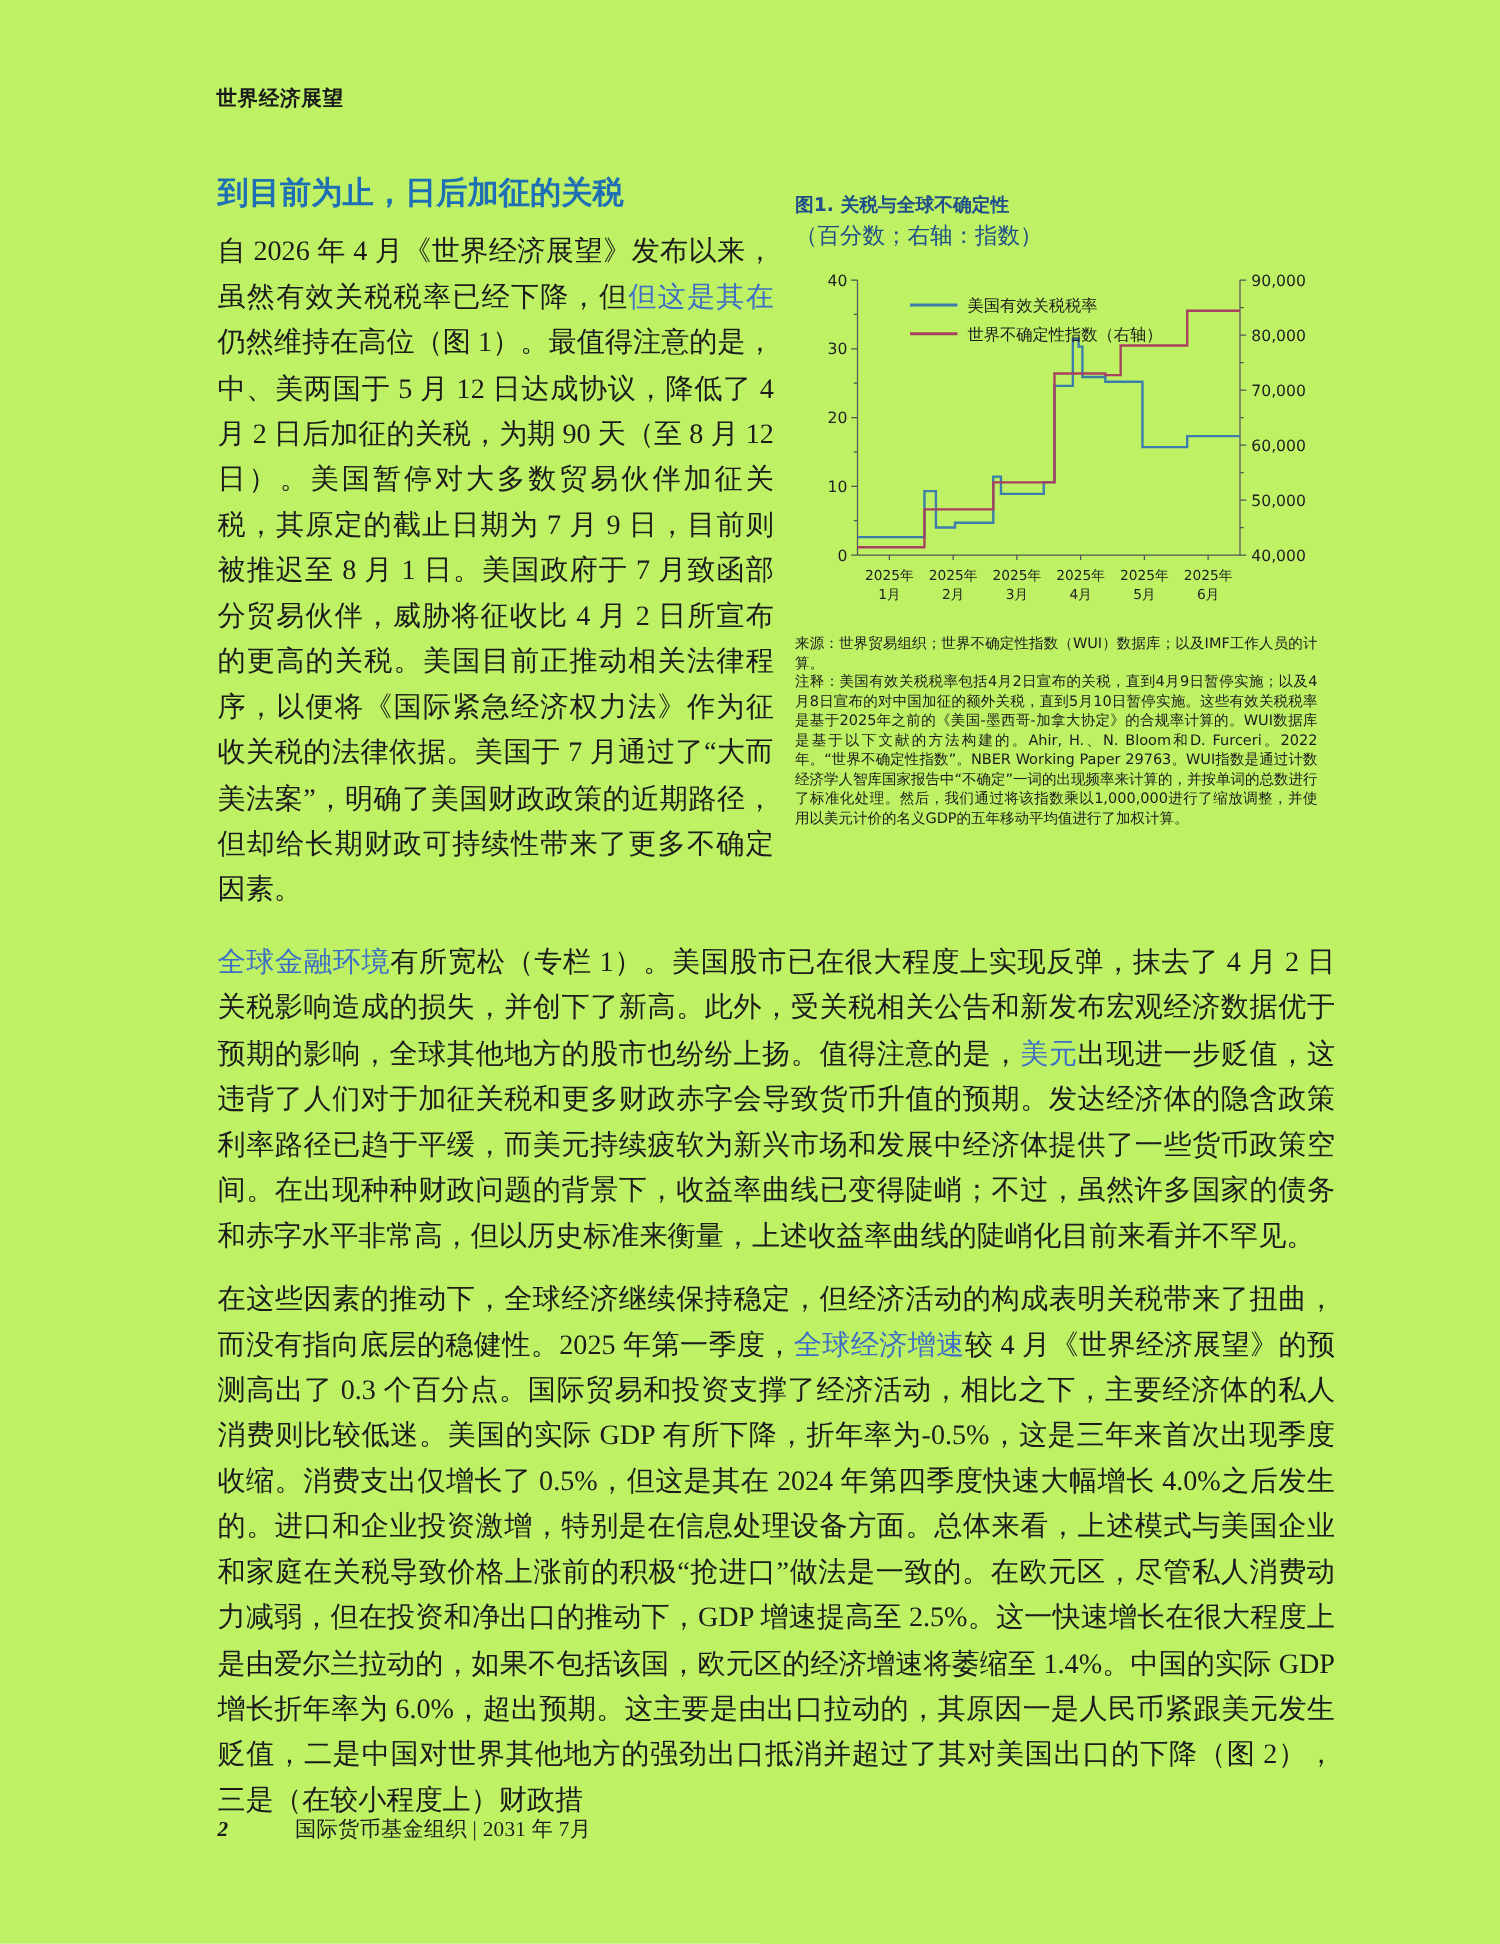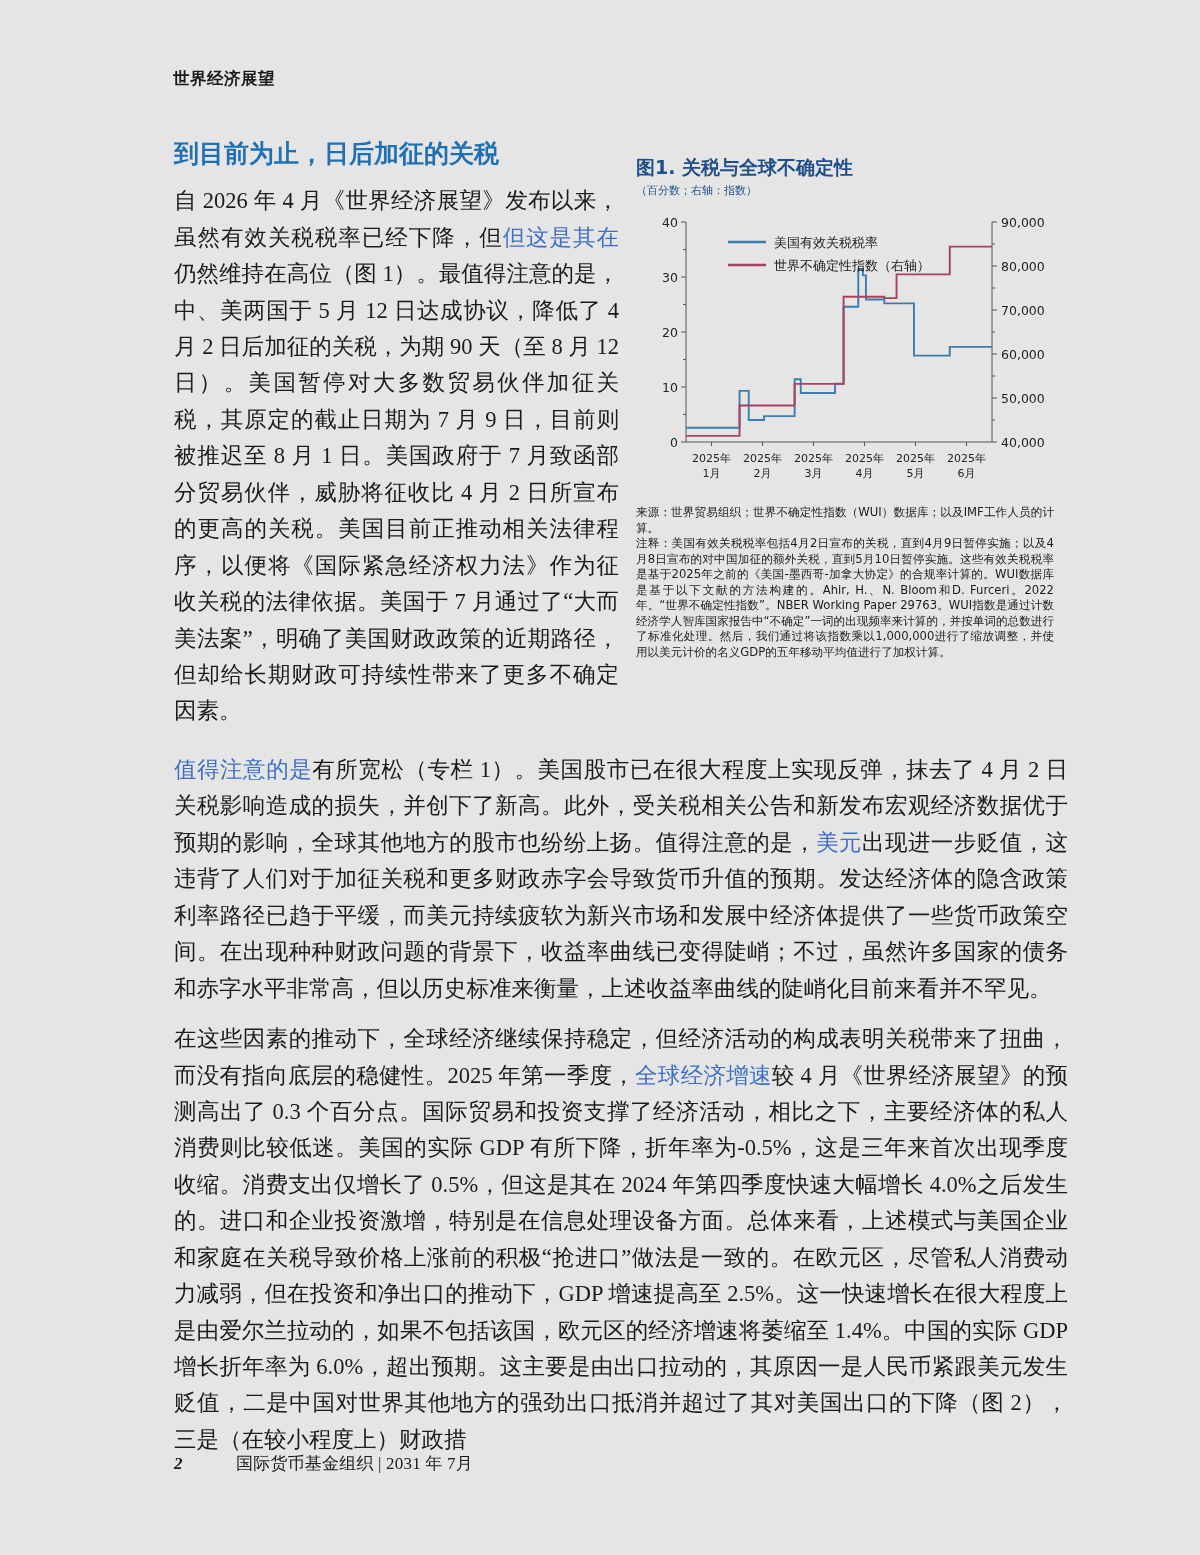--- a/index.html
+++ b/index.html
@@ -5,21 +5,21 @@
   html,body{margin:0;padding:0;background:#ffffff;}
   body{
     width:1200px;height:1555px;
     font-family:"Liberation Serif", serif;
     color:#111;
     position:relative;
     overflow:hidden;
   }
   .page{
     position:absolute; left:0; top:0; width:1200px; height:1555px;
-    background:#e5e5e5;
+    background:#bef264;
   }
   
   .runhead{
     position:absolute; left:173px; top:68px;
     font-family:"DejaVu Sans", sans-serif;
     font-weight:bold; font-size:16.5px; letter-spacing:.5px; color:#1a1a1a;
   }
   
   .leftcol{
     position:absolute; left:174px; top:138px; width:445px;
@@ -39,25 +39,25 @@
     color:#1b1b1b;
     font-family:"Liberation Serif", serif;
   }
   .lnk{color:#3f6fc4;}
   
   .figure{
     position:absolute; left:636px; top:155px; width:420px;
   }
   .fig-title{
     font-family:"DejaVu Sans", sans-serif;
-    font-weight:bold; font-size:19px; color:#1f4e88; margin:0 0 2px 0;
+    font-weight:bold; font-size:15px; color:#1f4e88; margin:0 0 2px 0;
   }
   .fig-sub{
     font-family:"DejaVu Sans", sans-serif;
-    font-size:11px; color:#1f4e88; margin:0 0 6px 0;
+    font-size:18px; color:#1f4e88; margin:0 0 6px 0;
   }
   .chart-wrap{position:relative;width:420px;height:300px;}
   svg.chart{display:block;}
   .fig-notes{
     margin-top:6px;
     width:418px;
     font-family:"DejaVu Sans", sans-serif;
     font-size:11.6px;
     line-height:1.34;
     color:#1b1b1b;
@@ -170,21 +170,21 @@
         </svg>
     </div>
 
     <div class="fig-notes notes-block">
       <p>来源：世界贸易组织；世界不确定性指数（WUI）数据库；以及IMF工作人员的计算。</p>
       <p>注释：美国有效关税税率包括4月2日宣布的关税，直到4月9日暂停实施；以及4月8日宣布的对中国加征的额外关税，直到5月10日暂停实施。这些有效关税税率是基于2025年之前的《美国-墨西哥-加拿大协定》的合规率计算的。WUI数据库是基于以下文献的方法构建的。Ahir, H.、N. Bloom和D. Furceri。2022年。“世界不确定性指数”。NBER Working Paper 29763。WUI指数是通过计数经济学人智库国家报告中“不确定”一词的出现频率来计算的，并按单词的总数进行了标准化处理。然后，我们通过将该指数乘以1,000,000进行了缩放调整，并使用以美元计价的名义GDP的五年移动平均值进行了加权计算。</p>
     </div>
   </div>
 
   <div class="fullcol">
-    <p class="body-para"><span class="lnk">值得注意的是</span><span>有所宽松（专栏 1）。美国股市已在很大程度上实现反弹，抹去了 4 月 2 日关税影响造成的损失，并创下了新高。此外，受关税相关公告和新发布宏观经济数据优于预期的影响，全球其他地方的股市也纷纷上扬。值得注意的是，</span><span class="lnk">美元</span><span>出现进一步贬值，这违背了人们对于加征关税和更多财政赤字会导致货币升值的预期。发达经济体的隐含政策利率路径已趋于平缓，而美元持续疲软为新兴市场和发展中经济体提供了一些货币政策空间。在出现种种财政问题的背景下，收益率曲线已变得陡峭；不过，虽然许多国家的债务和赤字水平非常高，但以历史标准来衡量，上述收益率曲线的陡峭化目前来看并不罕见。</span></p>
+    <p class="body-para"><span class="lnk">全球金融环境</span><span>有所宽松（专栏 1）。美国股市已在很大程度上实现反弹，抹去了 4 月 2 日关税影响造成的损失，并创下了新高。此外，受关税相关公告和新发布宏观经济数据优于预期的影响，全球其他地方的股市也纷纷上扬。值得注意的是，</span><span class="lnk">美元</span><span>出现进一步贬值，这违背了人们对于加征关税和更多财政赤字会导致货币升值的预期。发达经济体的隐含政策利率路径已趋于平缓，而美元持续疲软为新兴市场和发展中经济体提供了一些货币政策空间。在出现种种财政问题的背景下，收益率曲线已变得陡峭；不过，虽然许多国家的债务和赤字水平非常高，但以历史标准来衡量，上述收益率曲线的陡峭化目前来看并不罕见。</span></p>
 
     <p class="body-para"><span>在这些因素的推动下，全球经济继续保持稳定，但经济活动的构成表明关税带来了扭曲，而没有指向底层的稳健性。2025 年第一季度，</span><span class="lnk">全球经济增速</span><span>较 4 月《世界经济展望》的预测高出了 0.3 个百分点。国际贸易和投资支撑了经济活动，相比之下，主要经济体的私人消费则比较低迷。美国的实际 GDP 有所下降，折年率为-0.5%，这是三年来首次出现季度收缩。消费支出仅增长了 0.5%，但这是其在 2024 年第四季度快速大幅增长 4.0%之后发生的。进口和企业投资激增，特别是在信息处理设备方面。总体来看，上述模式与美国企业和家庭在关税导致价格上涨前的积极“抢进口”做法是一致的。在欧元区，尽管私人消费动力减弱，但在投资和净出口的推动下，GDP 增速提高至 2.5%。这一快速增长在很大程度上是由爱尔兰拉动的，如果不包括该国，欧元区的经济增速将萎缩至 1.4%。中国的实际 GDP 增长折年率为 6.0%，超出预期。这主要是由出口拉动的，其原因一是人民币紧跟美元发生贬值，二是中国对世界其他地方的强劲出口抵消并超过了其对美国出口的下降（图 2），三是（在较小程度上）财政措</span></p>
   </div>
 
   <div class="footer">
     <span class="pg">2</span><span class="ftxt">国际货币基金组织 | 2031 年 7月</span>
   </div>
 
 </div>
 

